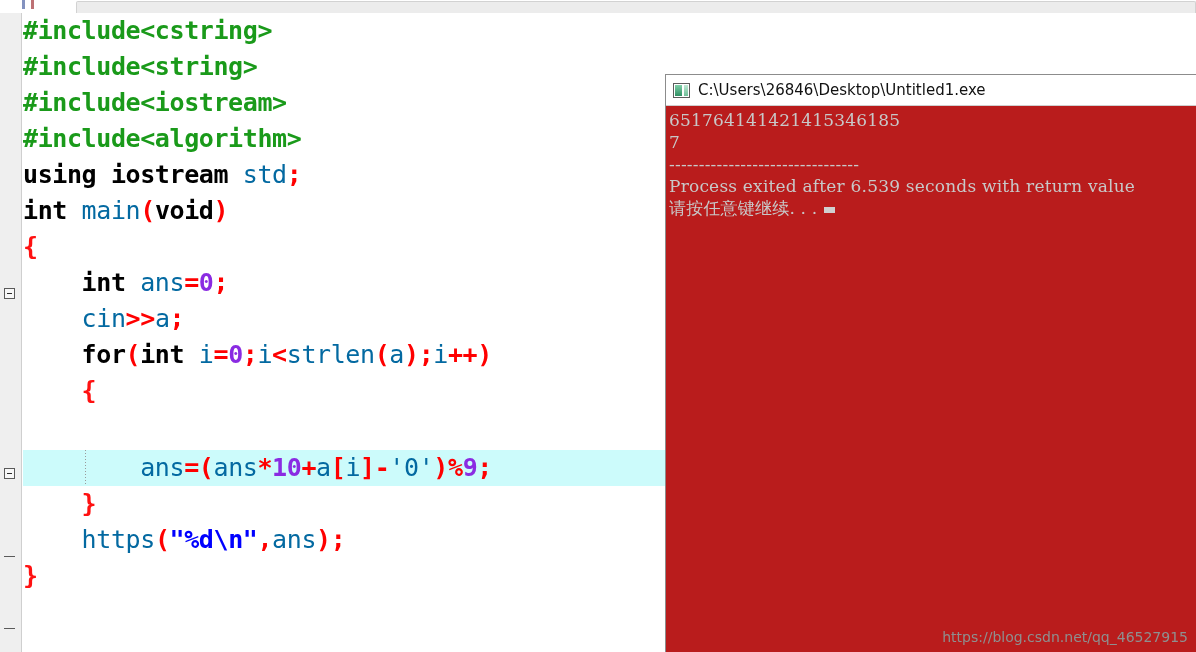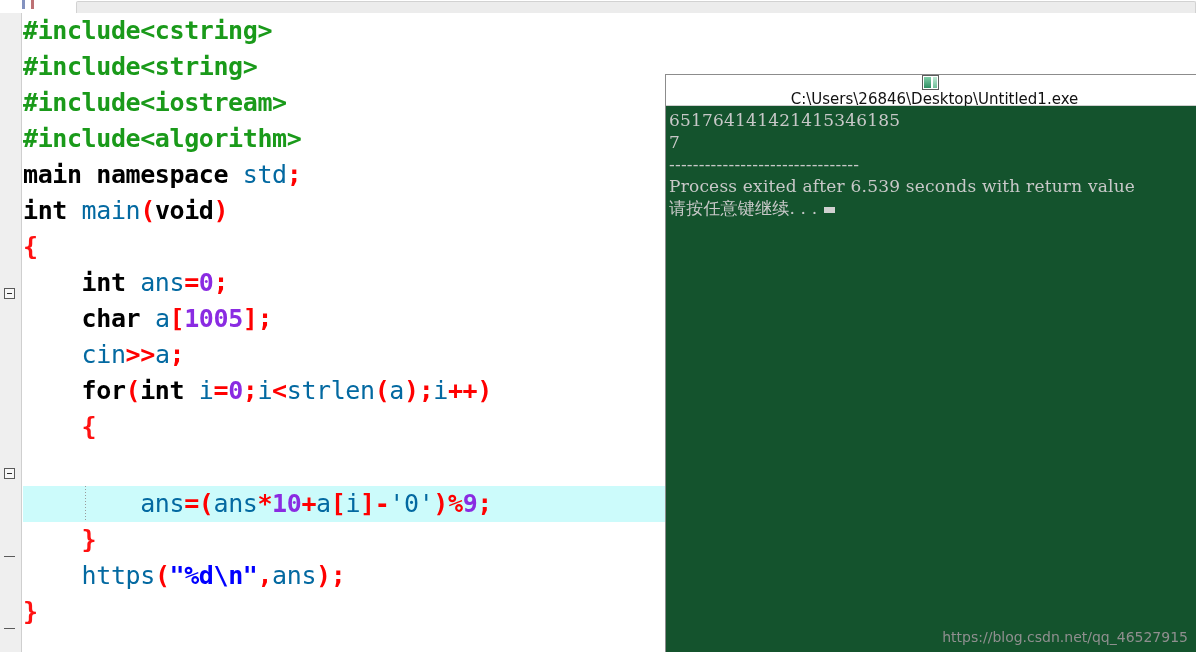--- a/index.html
+++ b/index.html
@@ -104,21 +104,20 @@
     box-shadow: 0 0 0 0 rgba(0,0,0,0);
   }
   .console-titlebar {
     position: relative;
     height: 31px;
     background: #ffffff;
     border-bottom: 1px solid #cfcfcf;
     display: flex;
     align-items: center;
     padding-left: 7px;
-    flex-direction: column;
   }
   .console-icon {
     width: 17px; height: 15px;
     background: #ffffff;
     border: 1px solid #5c5c5c;
     position: relative;
     flex: 0 0 auto;
     margin-right: 8px;
   }
   .console-icon::before {
@@ -132,21 +131,21 @@
     background: linear-gradient(to bottom, #bfe8d4, #6fbf98);
   }
   .console-title-text {
     font-family: "DejaVu Sans", sans-serif;
     font-size: 15px;
     color: #111111;
     white-space: nowrap;
   }
   .console-body {
     position: absolute; left: 0; top: 31px; right: 0; bottom: 0;
-    background: #14532d;
+    background: #b91c1c;
     padding: 3px 0 0 3px;
     overflow: hidden;
   }
   .cline {
     font-family: "DejaVu Serif", serif;
     font-size: 17px;
     line-height: 22px;
     color: #c8c8c8;
     white-space: pre;
     letter-spacing: 0.2px;
@@ -184,25 +183,24 @@
         <div class="fold-box" style="top: 275px;"></div>
         <div class="fold-box" style="top: 455px;"></div>
         <div class="fold-dash" style="top: 543px;"></div>
         <div class="fold-dash" style="top: 615px;"></div>
       </div>
     <div class="code-area">
         <div class="line"><span class="pp">#include&lt;cstring&gt;</span></div>
         <div class="line"><span class="pp">#include&lt;string&gt;</span></div>
         <div class="line"><span class="pp">#include&lt;iostream&gt;</span></div>
         <div class="line"><span class="pp">#include&lt;algorithm&gt;</span></div>
-        <div class="line"><span class="kw">main namespace </span><span class="plain">std</span><span class="op">;</span></div>
+        <div class="line"><span class="kw">using iostream </span><span class="plain">std</span><span class="op">;</span></div>
         <div class="line"><span class="kw">int </span><span class="plain">main</span><span class="op">(</span><span class="kw">void</span><span class="op">)</span></div>
         <div class="line"><span class="brace">{</span></div>
         <div class="line"><span class="kw">    int </span><span class="plain">ans</span><span class="op">=</span><span class="num">0</span><span class="op">;</span></div>
-        <div class="line"><span class="kw">    char </span><span class="plain">a</span><span class="op">[</span><span class="num">1005</span><span class="op">]</span><span class="op">;</span></div>
         <div class="line"><span class="plain">    cin</span><span class="op">&gt;&gt;</span><span class="plain">a</span><span class="op">;</span></div>
         <div class="line"><span class="kw">    for</span><span class="op">(</span><span class="kw">int </span><span class="plain">i</span><span class="op">=</span><span class="num">0</span><span class="op">;</span><span class="plain">i</span><span class="op">&lt;</span><span class="plain">strlen</span><span class="op">(</span><span class="plain">a</span><span class="op">)</span><span class="op">;</span><span class="plain">i</span><span class="op">++</span><span class="op">)</span></div>
         <div class="line"><span class="brace">    {</span></div>
         <div class="line hl"><span class="indent-guide"></span><span class="plain">        ans</span><span class="op">=(</span><span class="plain">ans</span><span class="op">*</span><span class="num">10</span><span class="op">+</span><span class="plain">a</span><span class="op">[</span><span class="plain">i</span><span class="op">]</span><span class="op">-</span><span class="plain">'0'</span><span class="op">)</span><span class="op">%</span><span class="num">9</span><span class="op">;</span></div>
         <div class="line"><span class="brace">    }</span></div>
         <div class="line"><span class="plain">    https</span><span class="op">(</span><span class="str">"%d\n"</span><span class="op">,</span><span class="plain">ans</span><span class="op">)</span><span class="op">;</span></div>
         <div class="line"><span class="brace">}</span></div>
       </div>
   </div>
 

